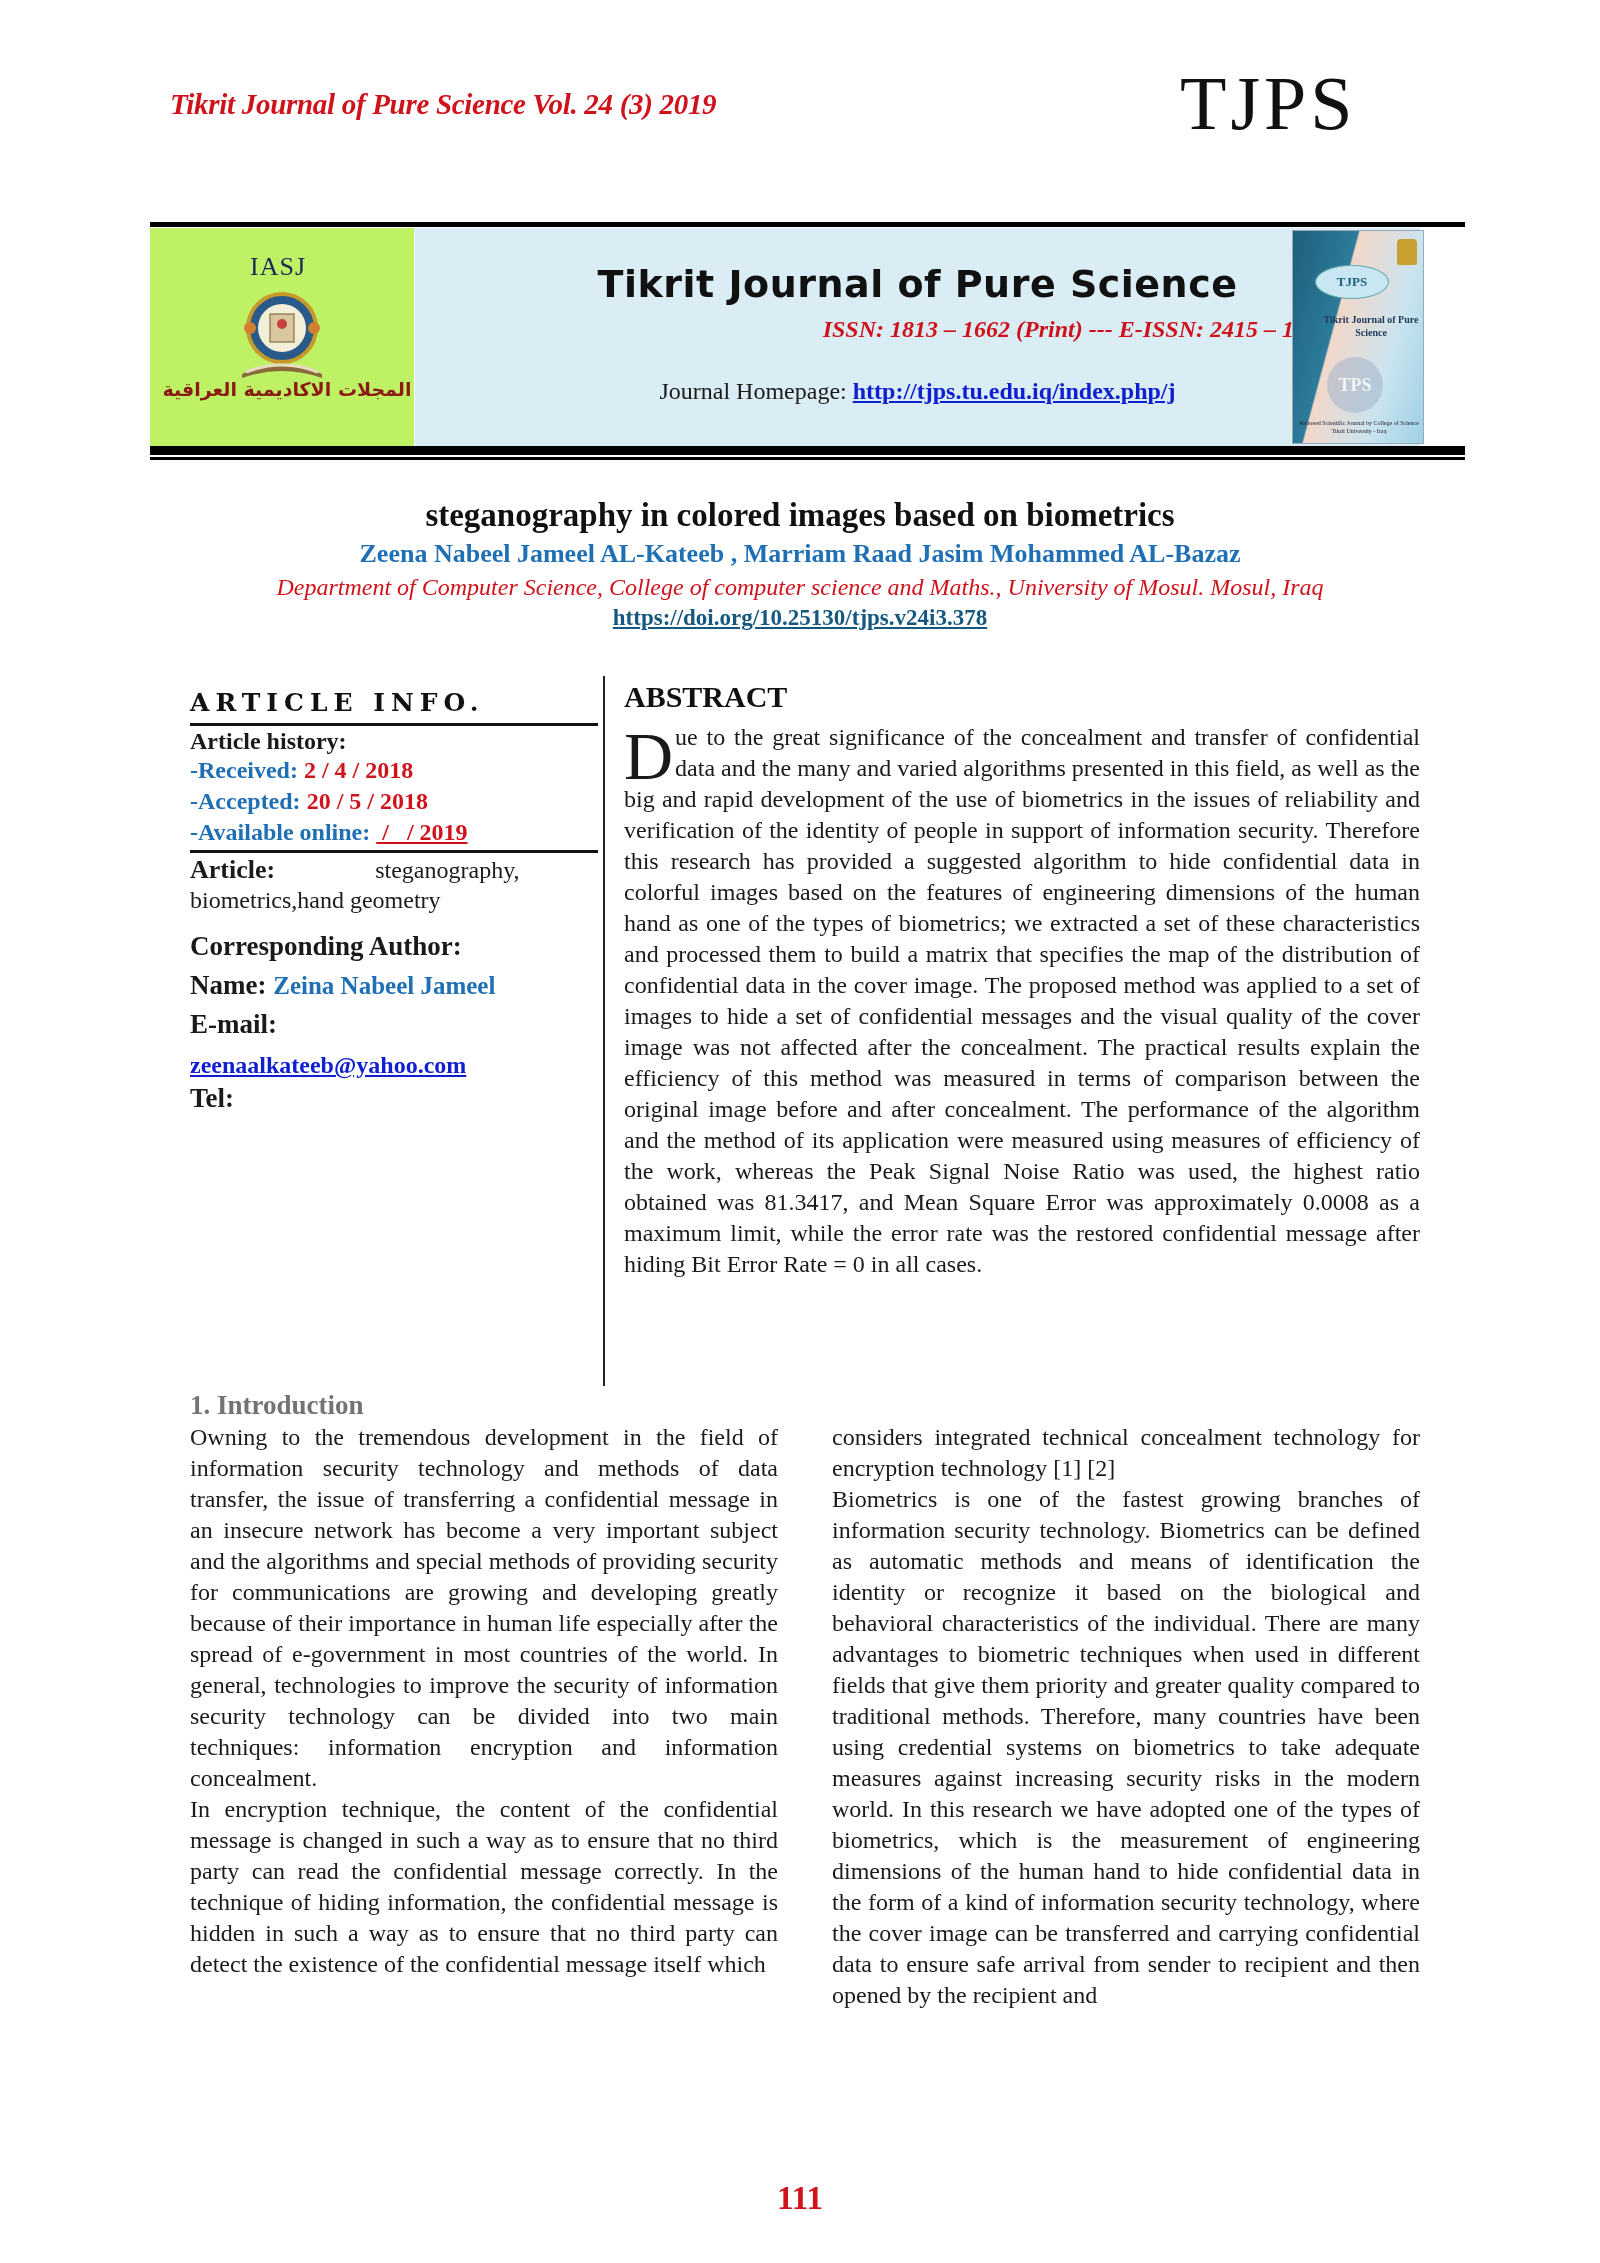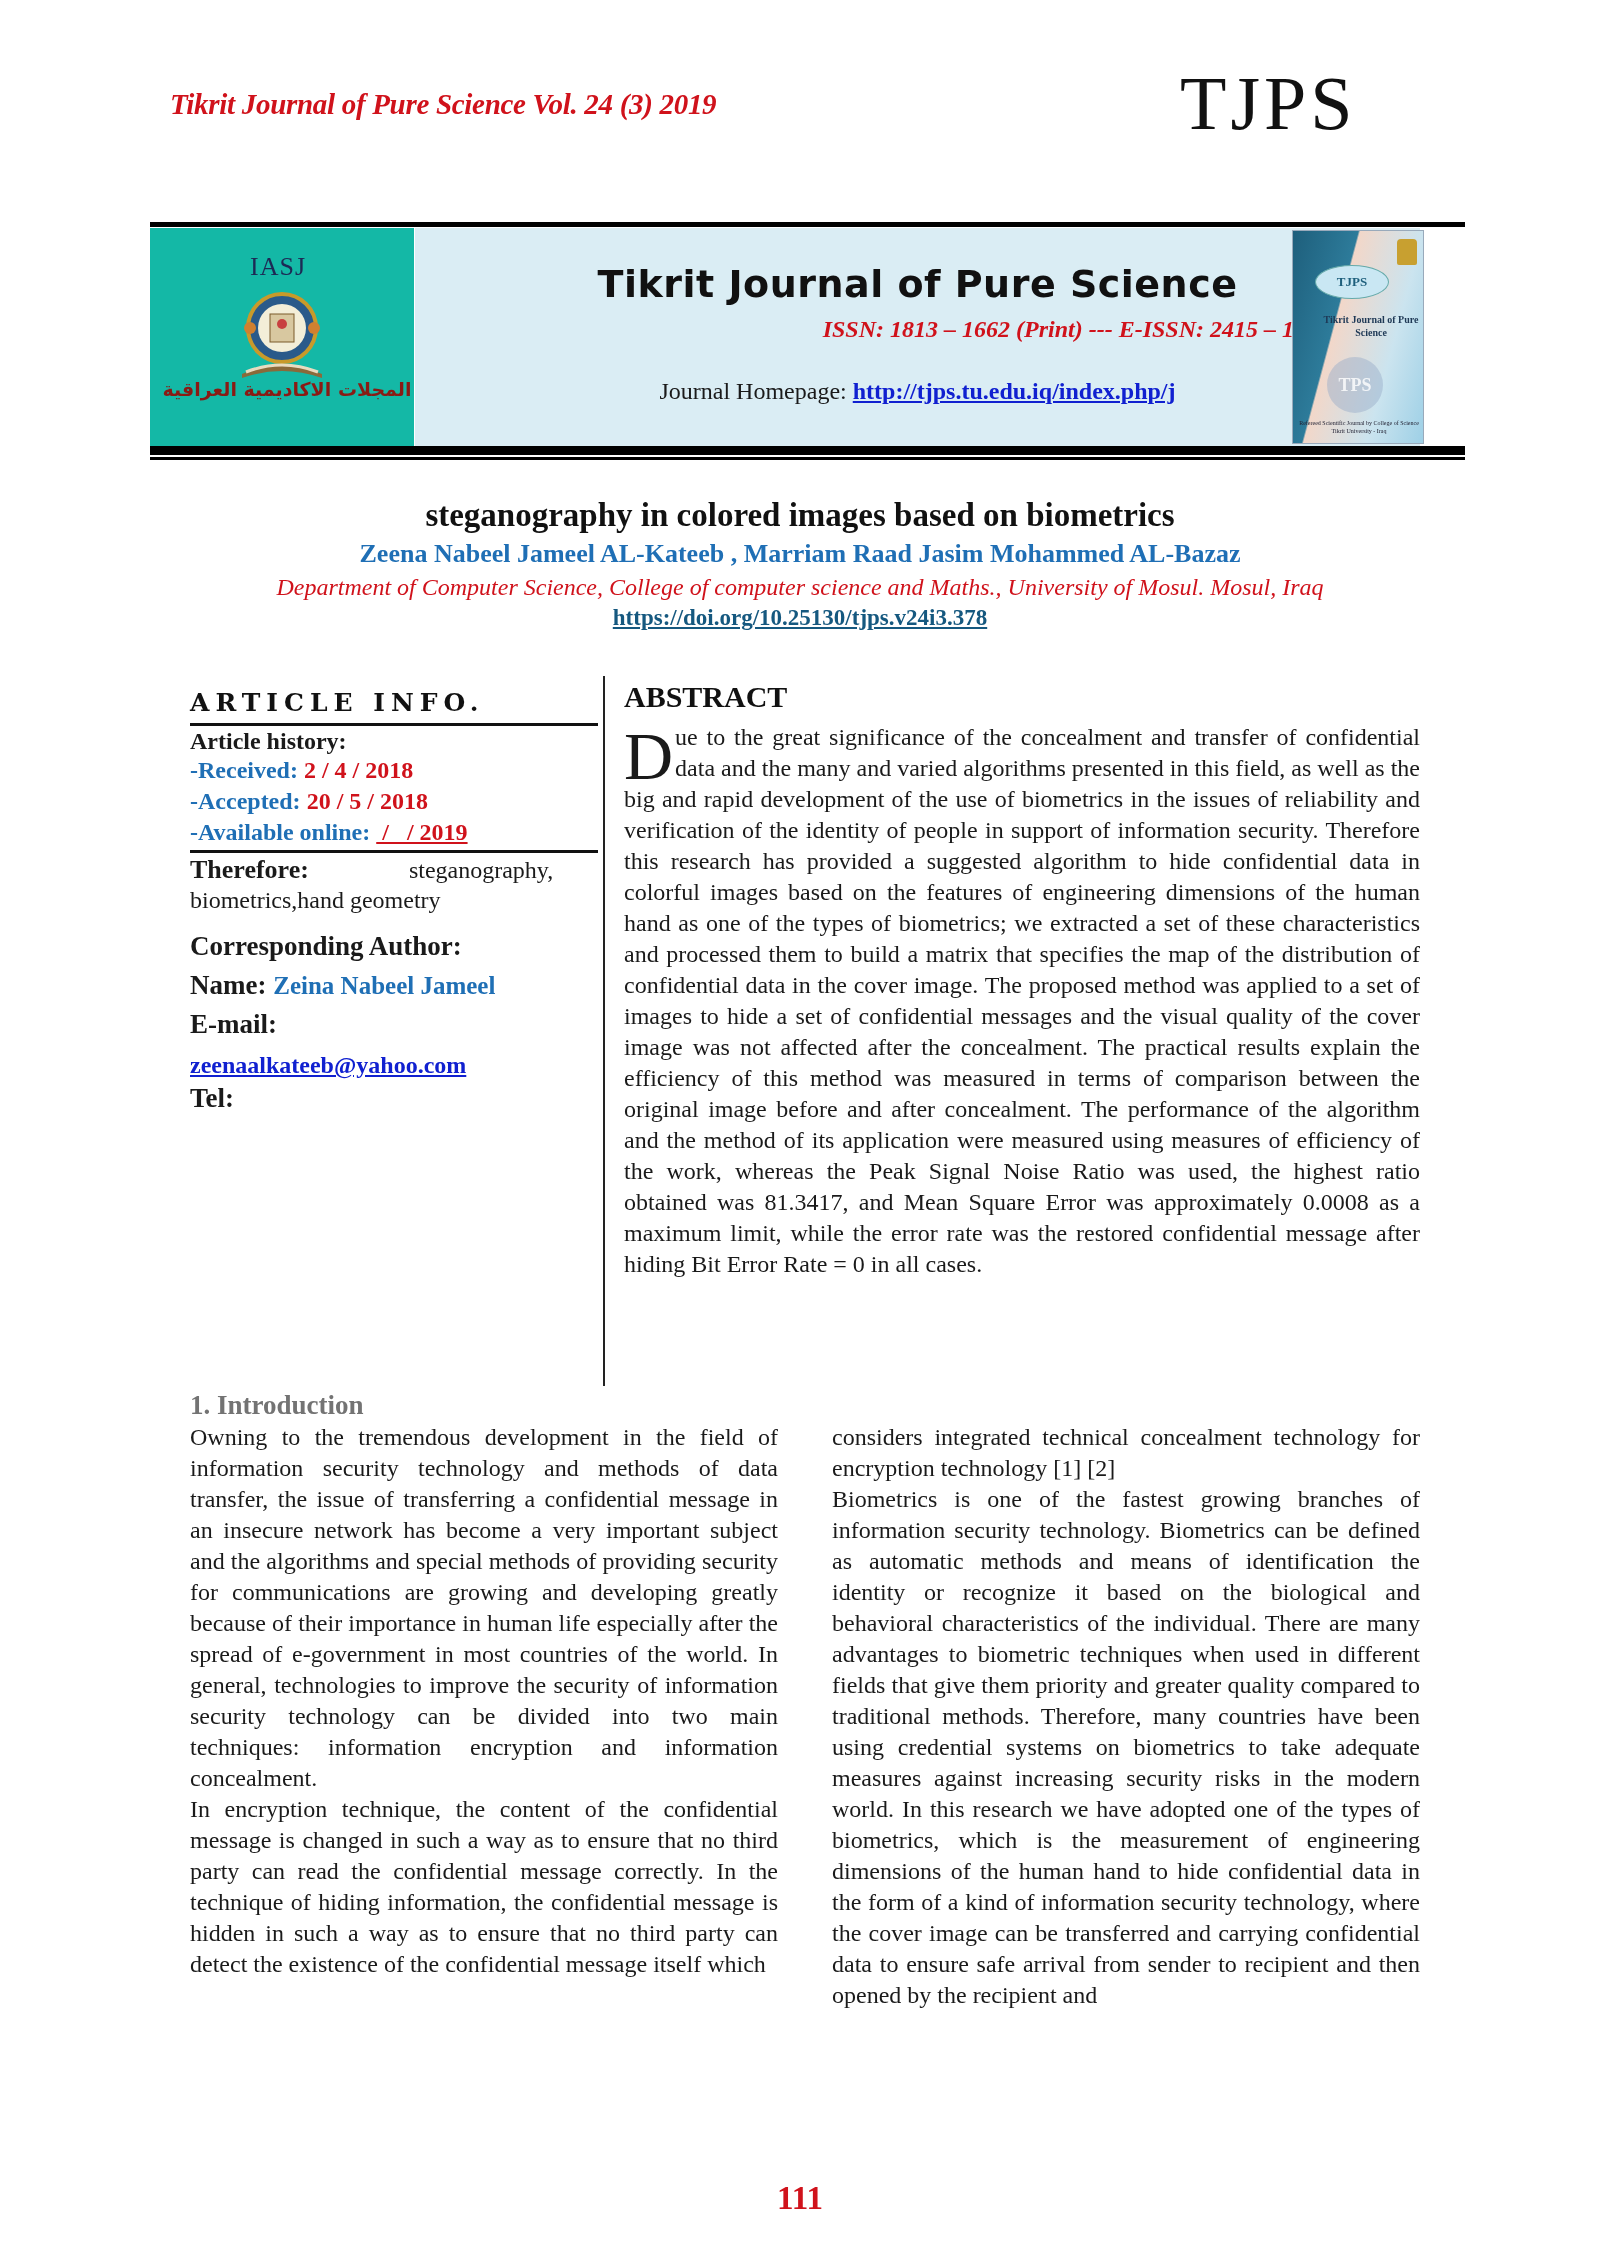--- a/index.html
+++ b/index.html
@@ -4,21 +4,21 @@
   <style>
     * { box-sizing: border-box; margin: 0; padding: 0; }
     html, body { width: 1600px; height: 2263px; background: #ffffff; }
     body { position: relative; font-family: "Liberation Serif", "DejaVu Serif", serif; color: #1a1a1a; overflow: hidden; }
 
     .running-head { position: absolute; left: 170px; top: 88px; font-style: italic; font-weight: bold; color: #d0121b; font-size: 29px; letter-spacing: -0.3px; }
     .tjps-logo { position: absolute; left: 1180px; top: 60px; font-size: 76px; color: #111; letter-spacing: 4px; font-family: "Liberation Serif", serif; }
 
     .banner-top-line { position: absolute; left: 150px; top: 222px; width: 1315px; height: 5px; background: #000; }
     .banner { position: absolute; left: 150px; top: 228px; width: 1315px; height: 218px; }
-    .banner-left { position: absolute; left: 0; top: 0; width: 264px; height: 218px; background: #14b8a6; }
+    .banner-left { position: absolute; left: 0; top: 0; width: 264px; height: 218px; background: #bef264; }
     .banner-center { position: absolute; left: 265px; top: 0; width: 1005px; height: 218px; background: #daedf4; }
     .banner-bottom-line { position: absolute; left: 150px; top: 446px; width: 1315px; height: 9px; background: #000; }
     .banner-bottom-line2 { position: absolute; left: 150px; top: 457px; width: 1315px; height: 3px; background: #000; }
 
     .iasj-text { position: absolute; left: 100px; top: 24px; font-size: 26px; color: #1d2a55; letter-spacing: 1px; }
     .iasj-emblem { position: absolute; left: 82px; top: 58px; width: 100px; height: 100px; }
     .iasj-arabic { position: absolute; left: 12px; top: 150px; width: 250px; text-align: center; font-family: "DejaVu Sans", sans-serif; font-weight: bold; font-size: 19px; color: #8a1a14; direction: rtl; }
 
     .journal-name { position: absolute; left: 0; width: 1005px; top: 34px; text-align: center; font-family: "DejaVu Sans", sans-serif; font-weight: bold; font-size: 38px; color: #111; letter-spacing: 0.5px; }
     .issn { position: absolute; left: 0; width: 1005px; top: 88px; text-align: right; font-style: italic; font-weight: bold; color: #d0121b; font-size: 24px; }
@@ -127,21 +127,21 @@
   <div class="hist-row">
     <span>-Accepted:</span>
     <span class="date">20 / 5 / 2018</span>
   </div>
   <div class="hist-row">
     <span>-Available online:</span>
     <span class="date" style="white-space: pre; text-decoration: underline;"> /   / 2019</span>
   </div>
   <div class="rule"></div>
   <div class="keywords">
-    <span class="kw-label">Therefore:</span><span>steganography, biometrics,hand geometry</span>
+    <span class="kw-label">Article:</span><span>steganography, biometrics,hand geometry</span>
   </div>
   <div class="ca-label">Corresponding Author:</div>
   <div class="name-row">
     <span>Name:</span>
     <span class="name-val">Zeina Nabeel Jameel</span>
   </div>
   <div class="email-label">E-mail:</div>
   <a class="email-val">zeenaalkateeb@yahoo.com</a>
   <div class="tel-label">Tel:</div>
 </div>

